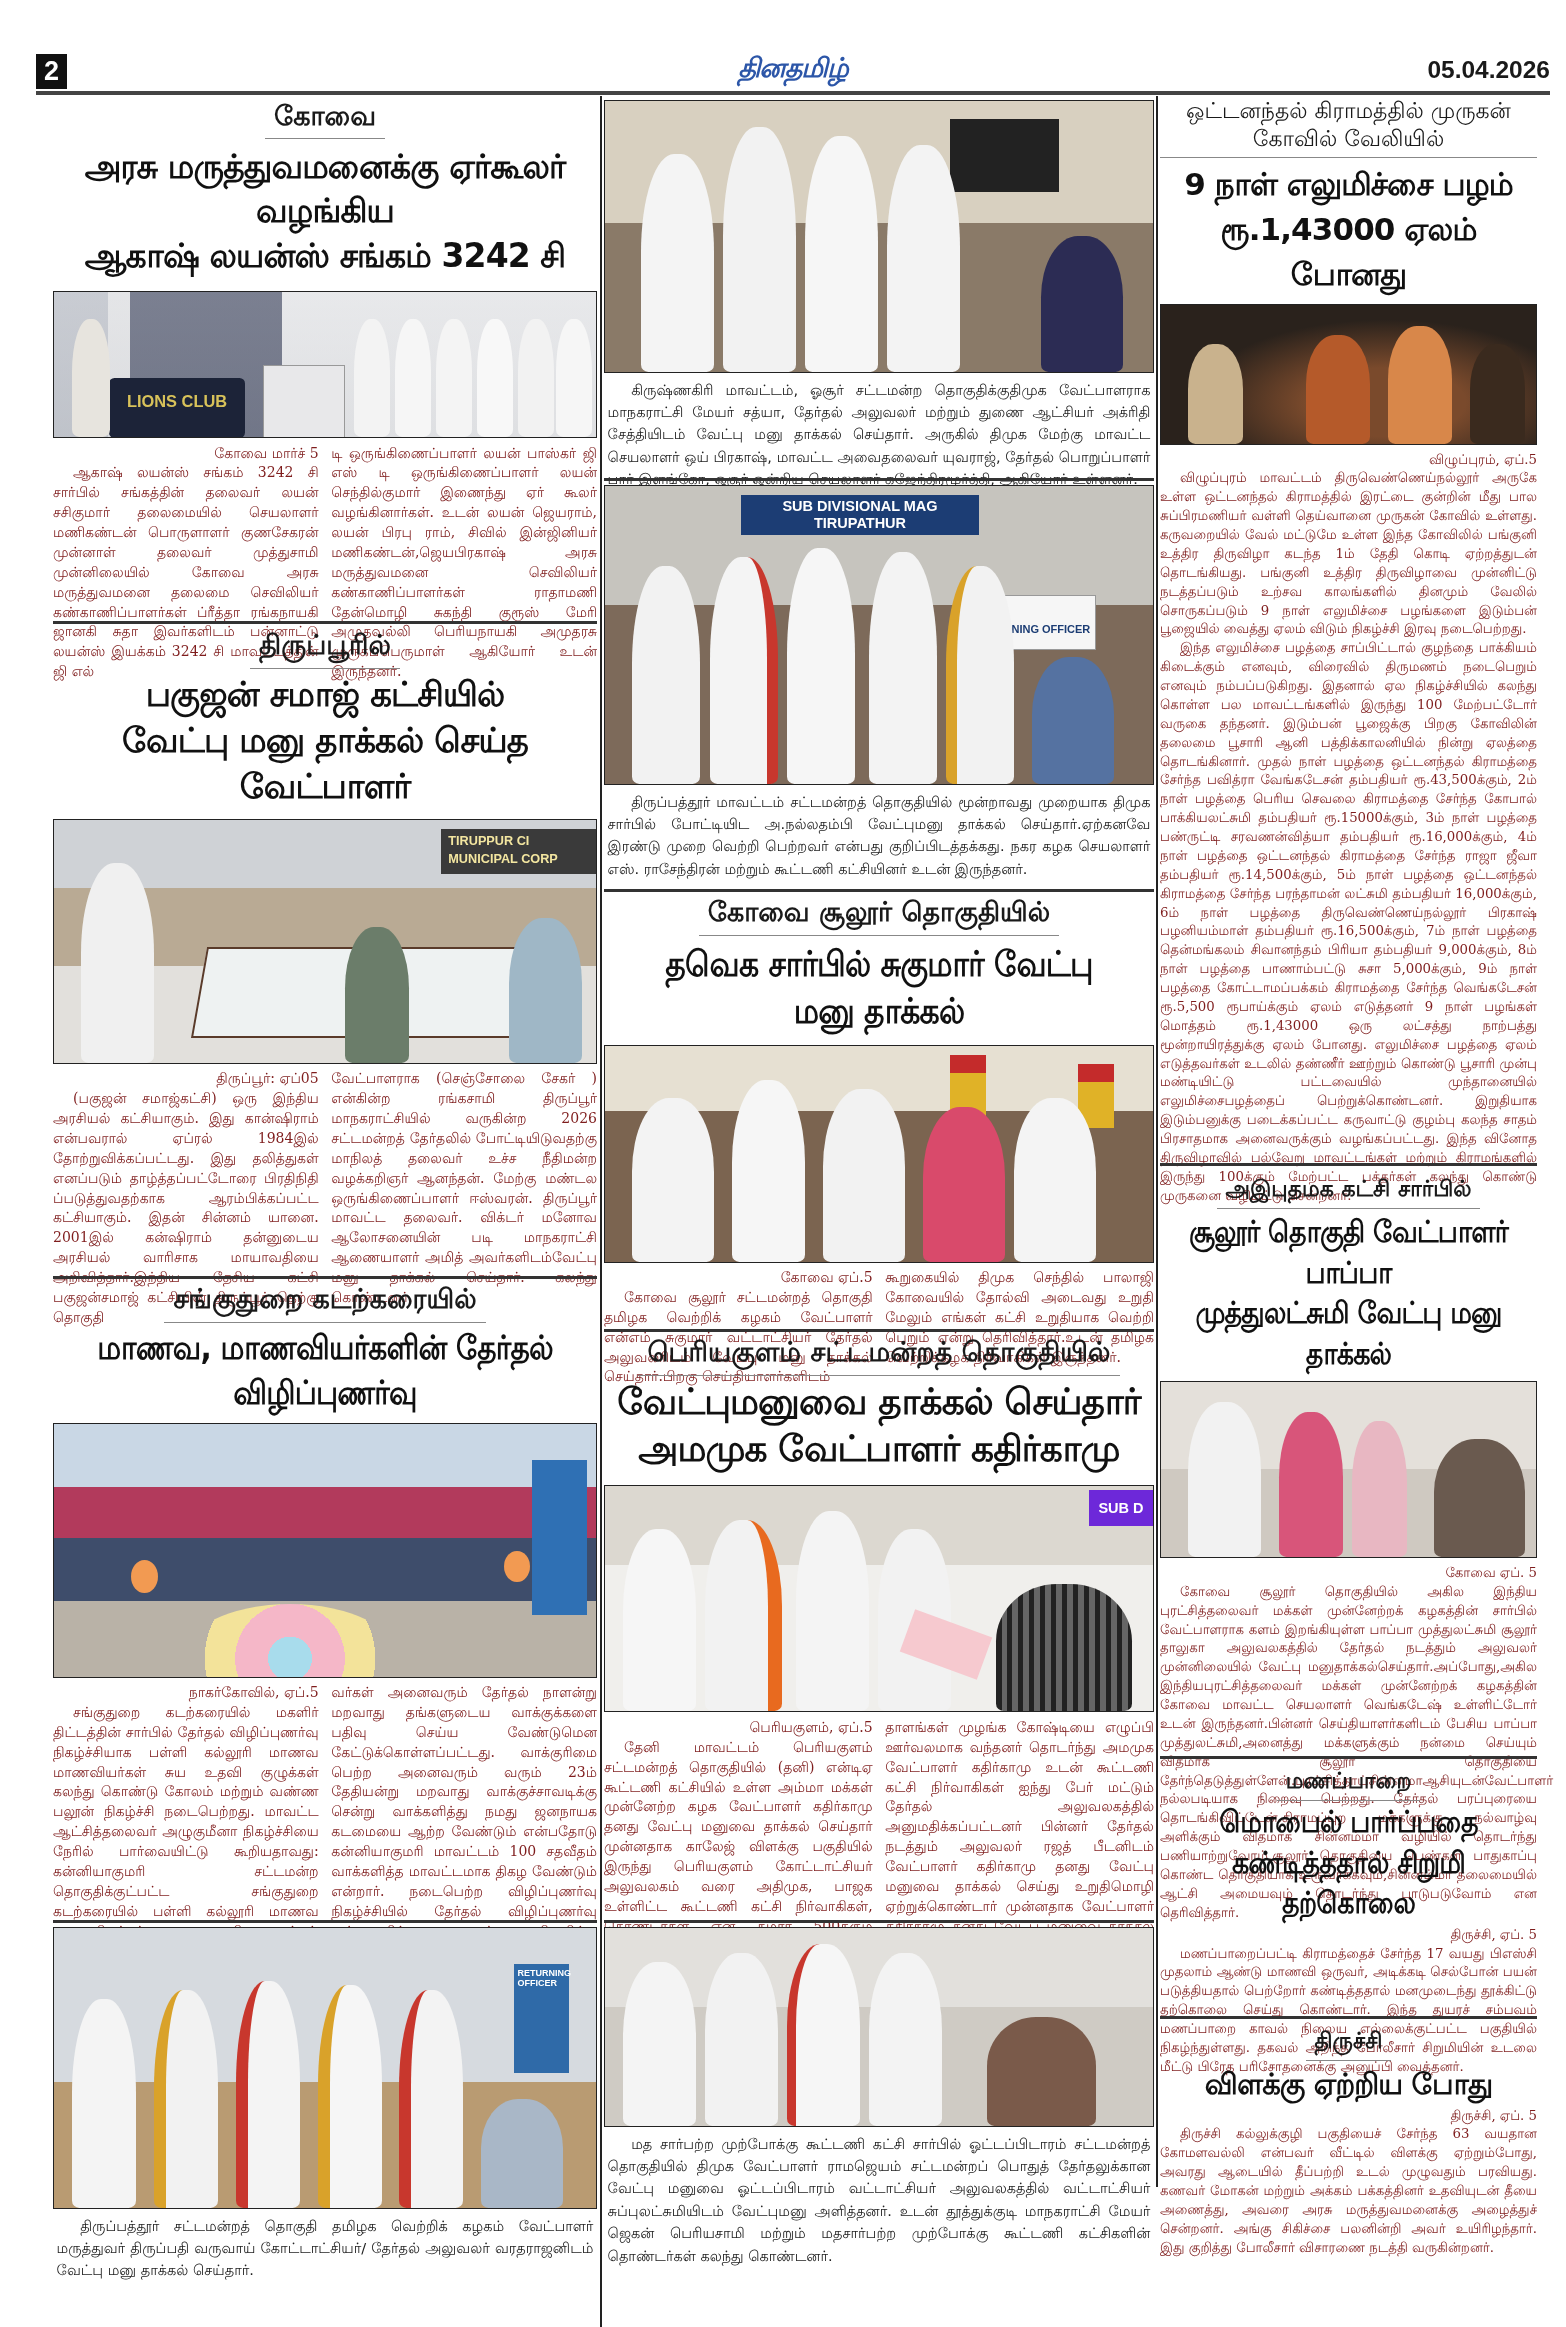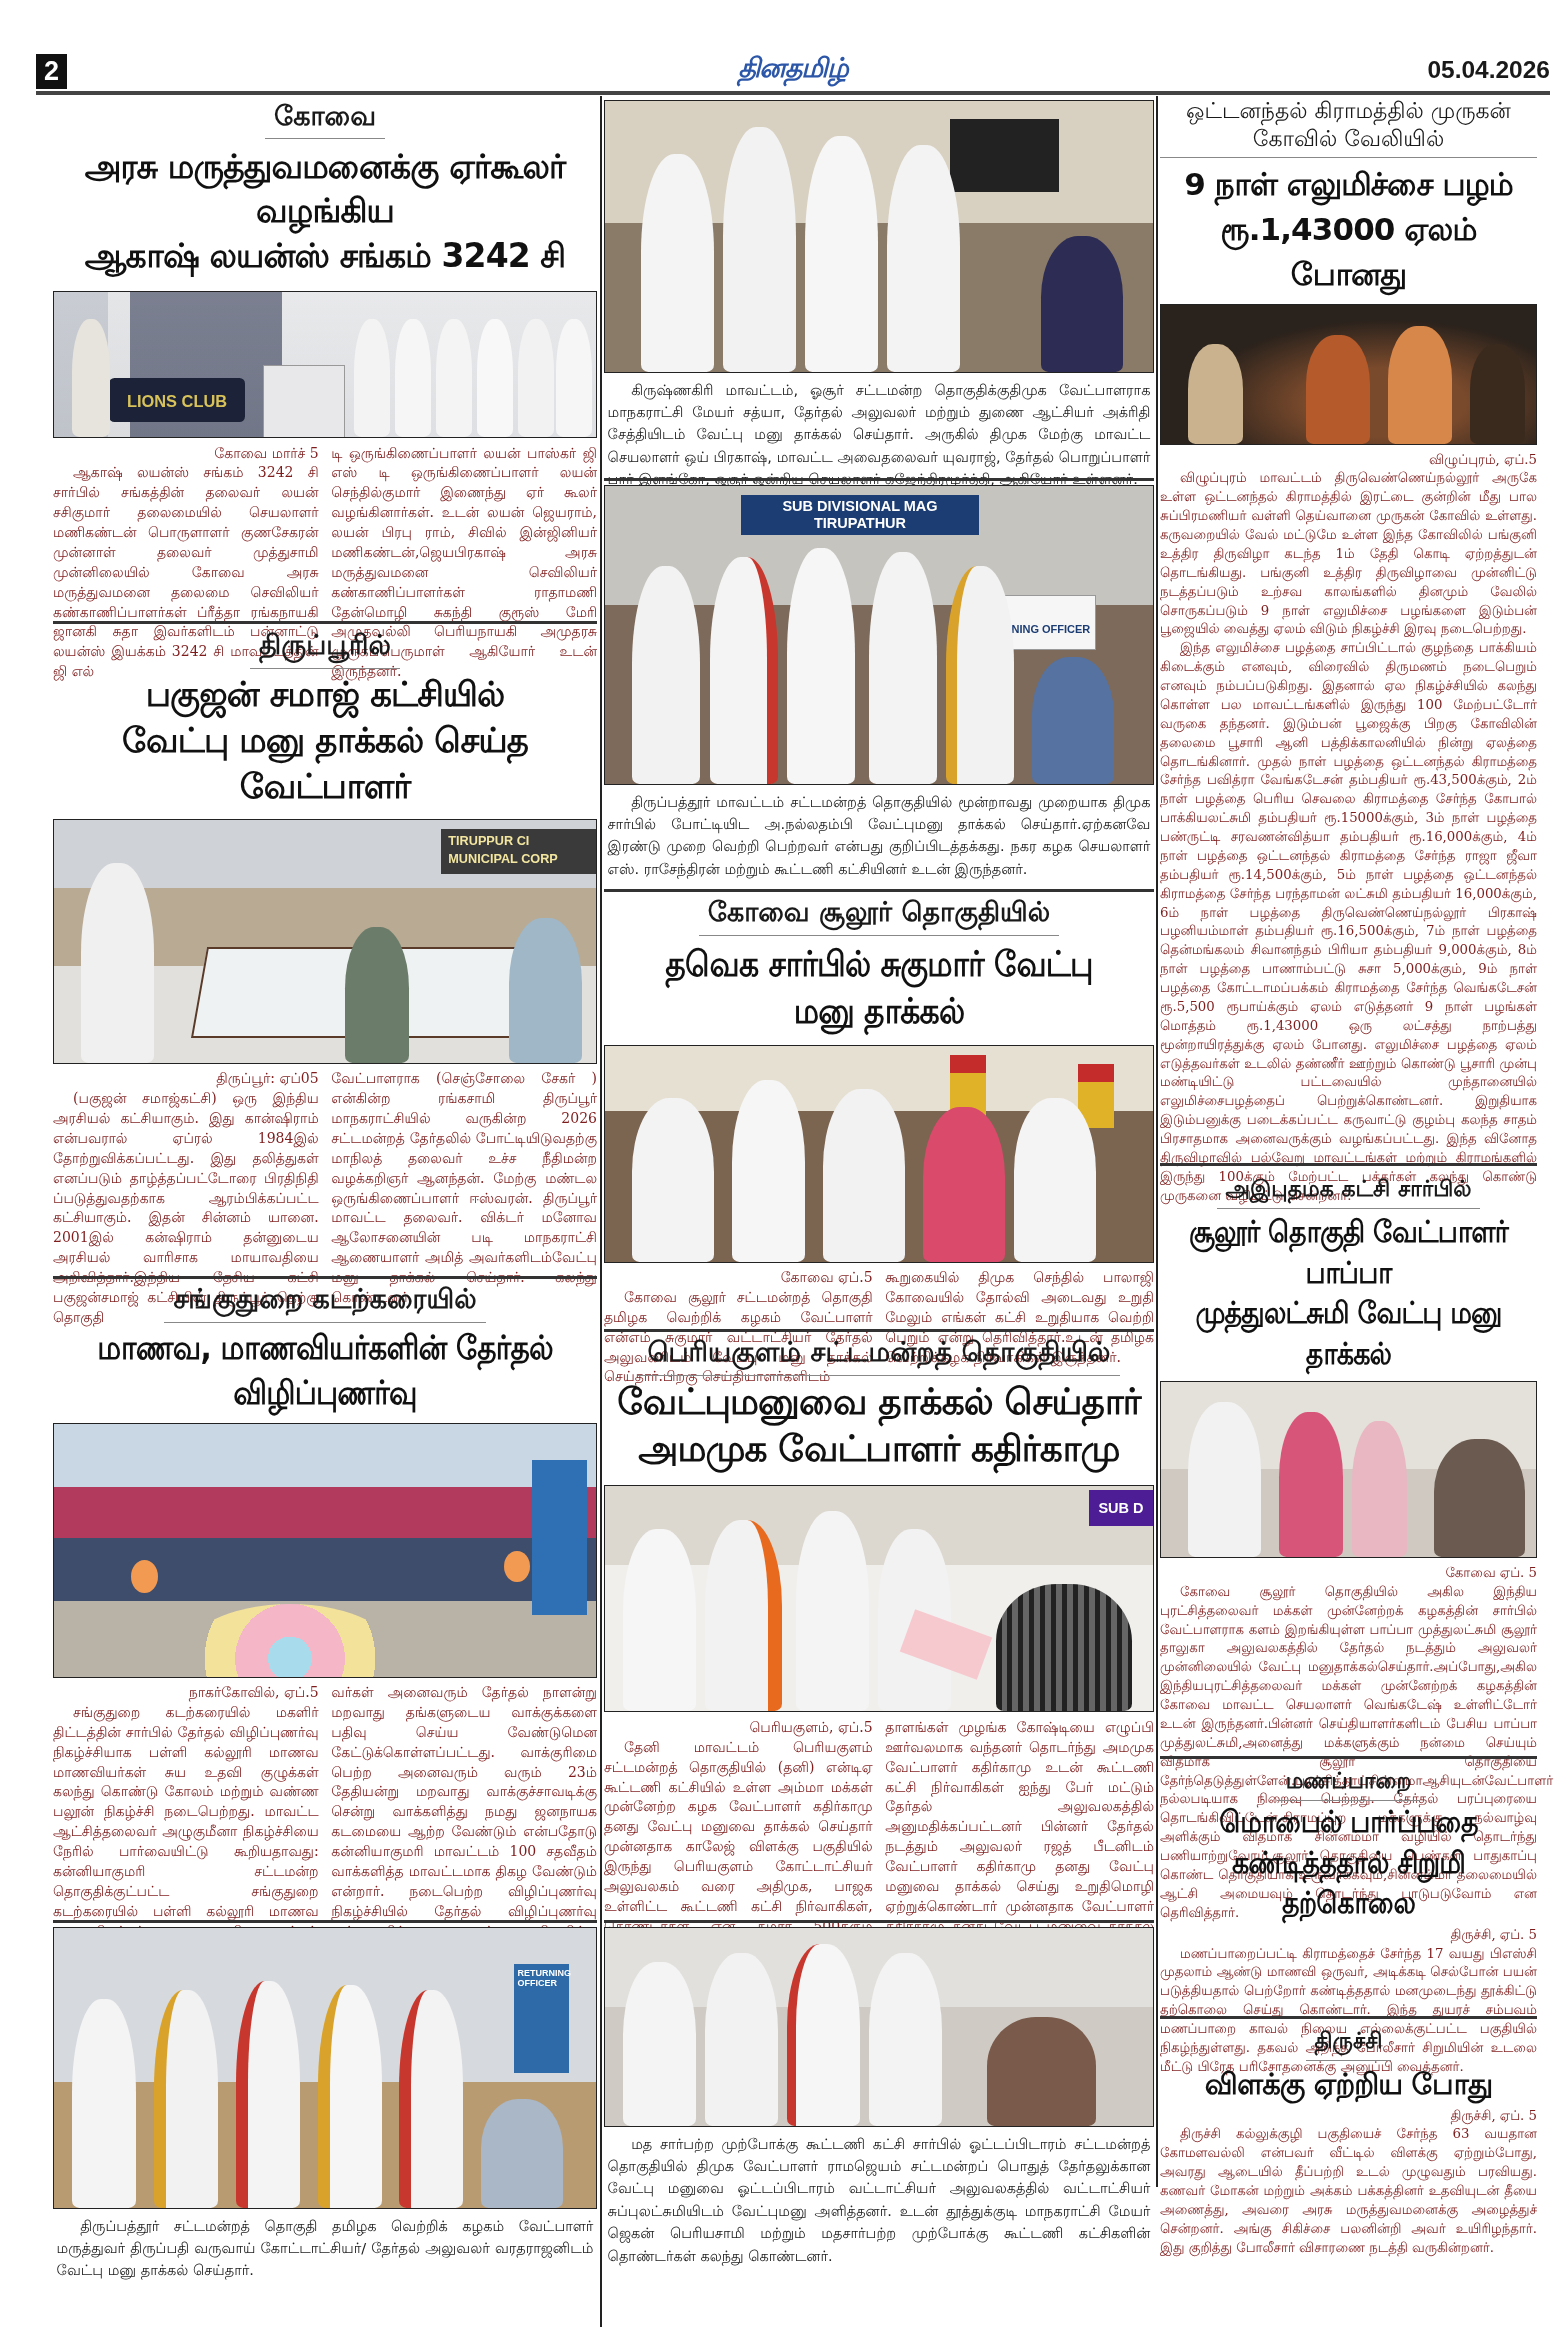--- a/index.html
+++ b/index.html
@@ -55,21 +55,21 @@
 <div class="col col-a">
 
   <div class="story" style="top:0;">
     <div class="kicker" style="margin-top:3.6px;"><span>கோவை</span></div>
     <div class="headline" style="margin-top:5.5px;font-size:33px;">
       <div>அரசு மருத்துவமனைக்கு ஏர்கூலர் வழங்கிய</div>
       <div>ஆகாஷ் லயன்ஸ் சங்கம் 3242 சி</div>
     </div>
     <div class="photo" style="height:147px;margin-top:12.7px;background:linear-gradient(#d9dbe0,#c3c6cc);">
       <div class="ph" style="background:linear-gradient(90deg,#bcc0c8 0 10%,#eee 10% 14%,#2e3550 14% 42%,#f4f4f4 42% 100%);opacity:.55;"></div>
-      <div style="position:absolute;left:55px;top:86px;width:136px;height:44px;background:#1c2338;border-radius:5.5px;color:#d8c25a;font:bold 16.4px 'Liberation Sans',sans-serif;text-align:center;line-height:47px;">LIONS CLUB</div>
+      <div style="position:absolute;left:55px;top:86px;width:136px;height:60px;background:#1c2338;border-radius:5.5px;color:#d8c25a;font:bold 16.4px 'Liberation Sans',sans-serif;text-align:center;line-height:47px;">LIONS CLUB</div>
       <div style="position:absolute;left:209px;top:73px;width:82px;height:73px;background:#e8e8ea;border:1.8px solid #999;"></div>
       <div class="person" style="left:18px;width:38px;height:118px;background:#e7e4de;"></div>
       <div class="person" style="left:300px;width:36px;height:118px;background:#f3f3f3;"></div>
       <div class="person" style="left:341px;width:36px;height:118px;background:#f6f6f6;"></div>
       <div class="person" style="left:382px;width:36px;height:118px;background:#f4f4f4;"></div>
       <div class="person" style="left:423px;width:36px;height:118px;background:#f8f8f8;"></div>
       <div class="person" style="left:464px;width:36px;height:118px;background:#f2f2f2;"></div>
       <div class="person" style="left:502px;width:36px;height:118px;background:#f6f6f6;"></div>
     </div>
     <div class="cols2 body">
@@ -217,21 +217,21 @@
   <div class="hrule" style="top:1233px;"></div>
 
   <div class="story" style="top:1240px;">
     <div class="kicker"><span>பெரியகுளம் சட்டமன்றத் தொகுதியில்</span></div>
     <div class="headline" style="margin-top:3.6px;font-size:36px;line-height:1.3;">
       <div>வேட்புமனுவை தாக்கல் செய்தார்</div>
       <div>அமமுக வேட்பாளர் கதிர்காமு</div>
     </div>
     <div class="photo" style="height:227px;margin-top:12.7px;background:#d0ccc4;">
       <div class="ph" style="background:linear-gradient(180deg,#dcd8d0 0 35%,#f0efec 35% 100%);"></div>
-      <div style="position:absolute;right:0;top:3.6px;width:64px;height:36px;background:#4c1d95;color:#fff;font:bold 14.5px 'Liberation Sans',sans-serif;line-height:36px;text-align:center;">SUB D</div>
+      <div style="position:absolute;right:0;top:3.6px;width:64px;height:36px;background:#6d28d9;color:#fff;font:bold 14.5px 'Liberation Sans',sans-serif;line-height:36px;text-align:center;">SUB D</div>
       <div class="person" style="left:18px;width:73px;height:182px;background:#f6f6f6;"></div>
       <div class="person" style="left:100px;width:77px;height:191px;background:#f2f2f2;border-right:14.5px solid #e86a1f;"></div>
       <div class="person" style="left:191px;width:73px;height:200px;background:#f4f4f4;"></div>
       <div class="person" style="left:273px;width:73px;height:182px;background:#f2f2f2;"></div>
       <div style="position:absolute;left:300px;top:136px;width:82px;height:45px;background:#f6c9cf;transform:rotate(20deg);"></div>
       <div class="person" style="left:391px;width:136px;height:127px;background:repeating-linear-gradient(90deg,#222 0 5.5px,#666 5.5px 11px);"></div>
     </div>
     <div class="cols2 body">
       <div>
         <span class="dateline">பெரியகுளம், ஏப்.5</span>

